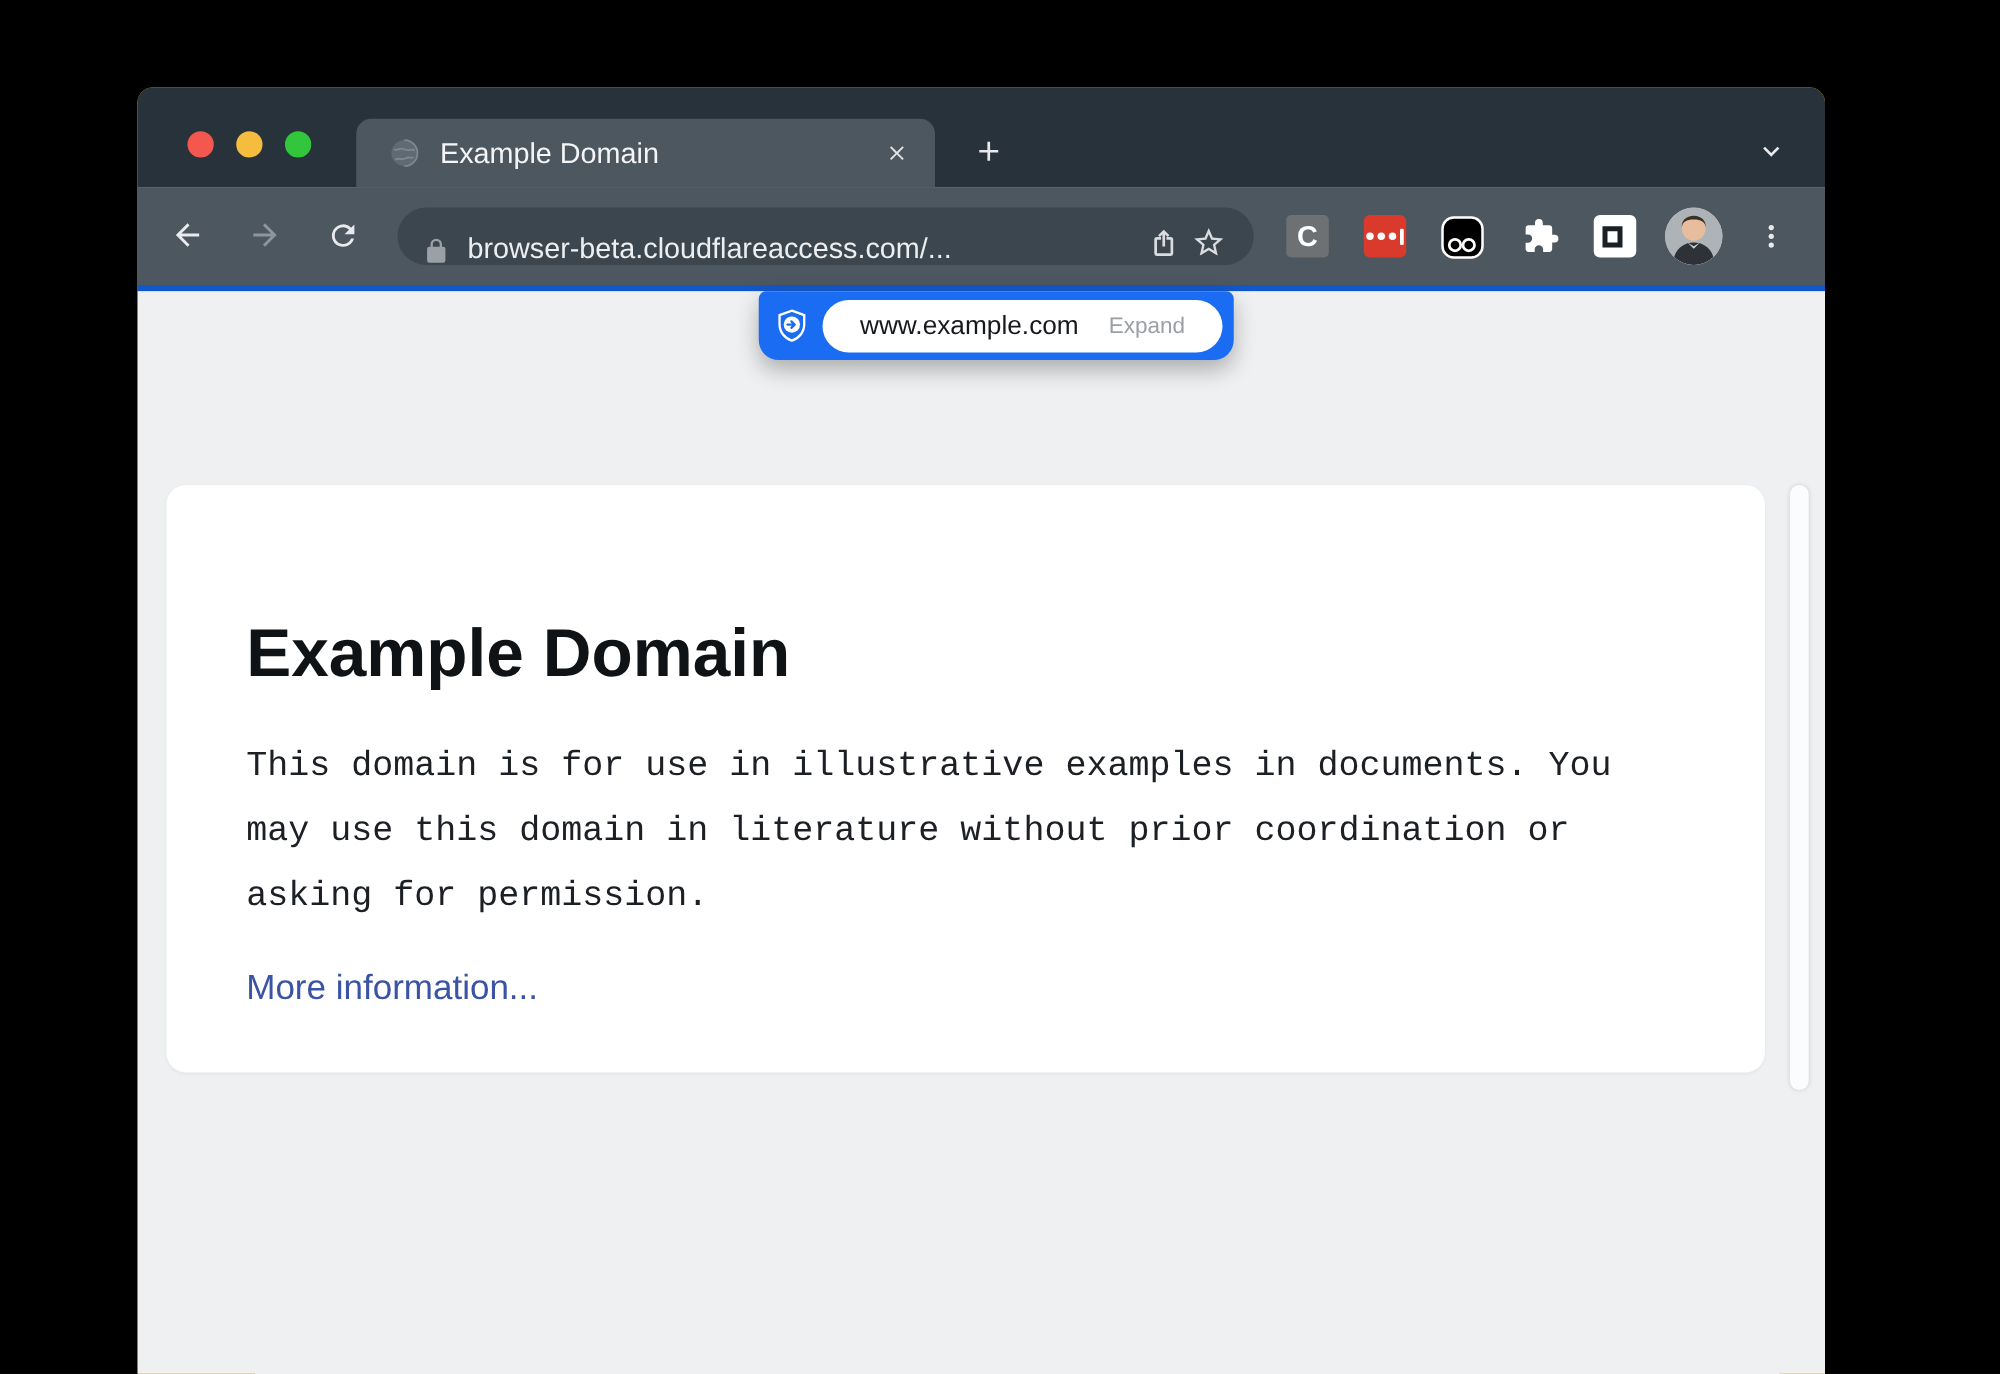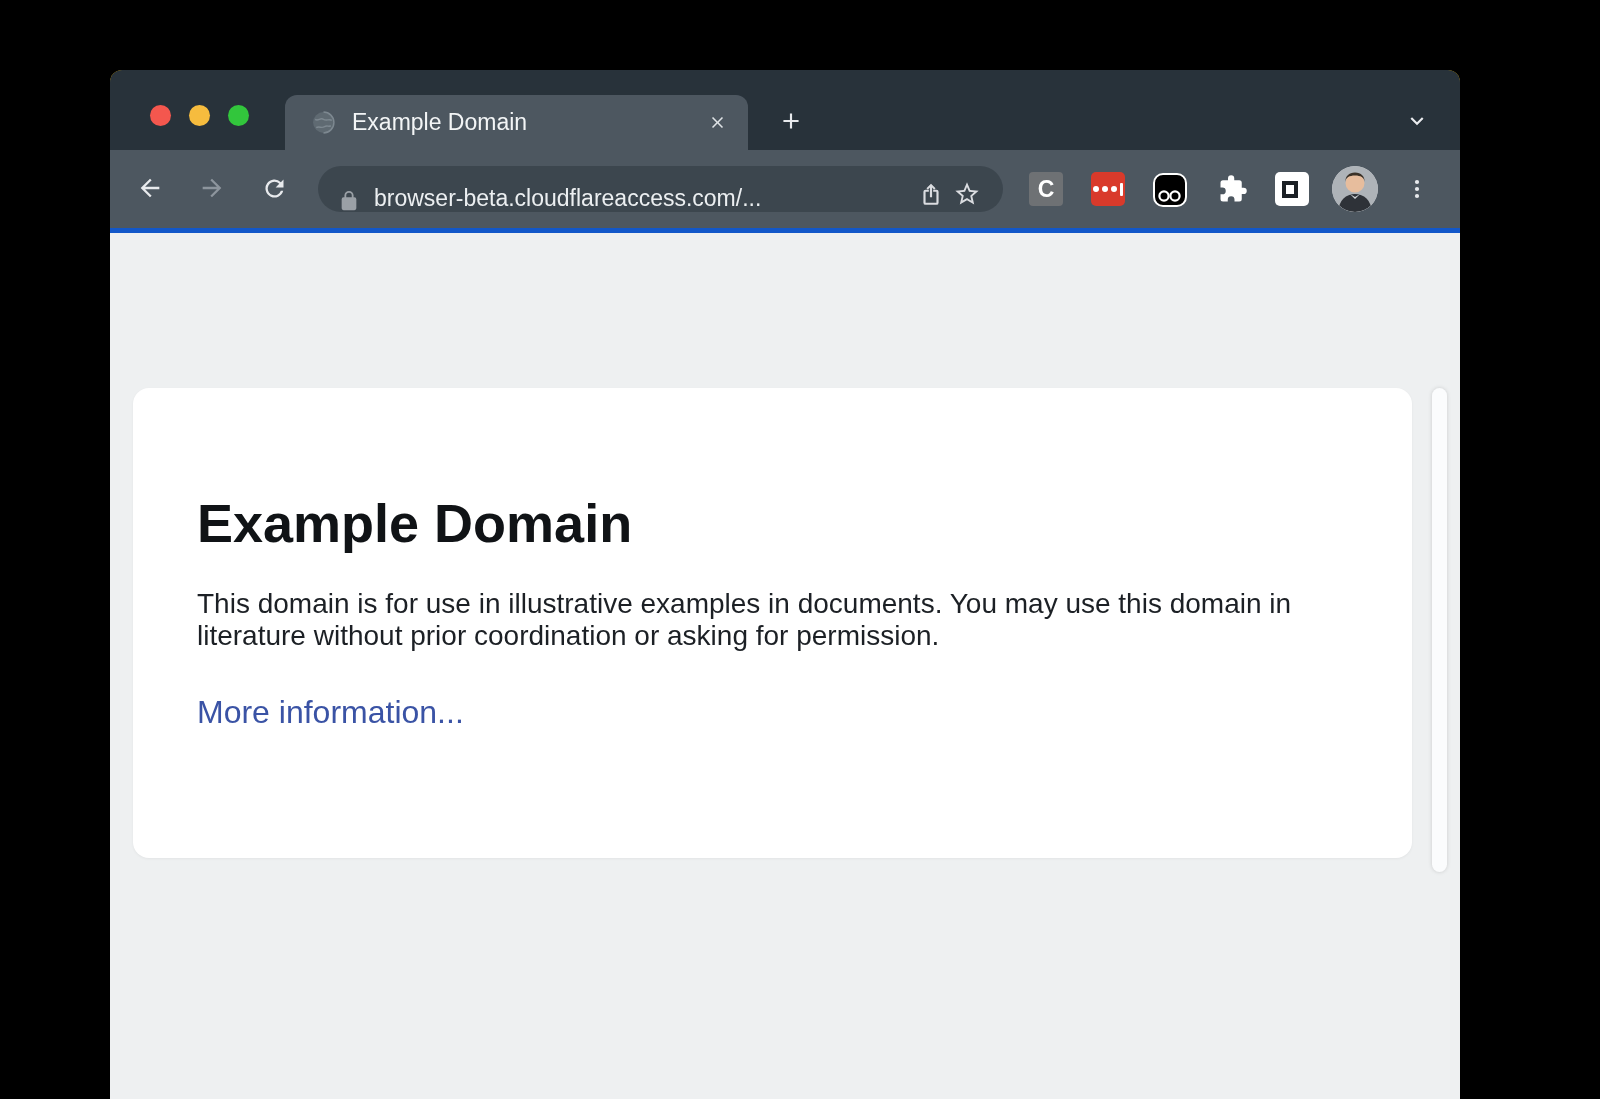--- a/index.html
+++ b/index.html
@@ -75,23 +75,23 @@
   .iso-white { flex:1; height:42px; margin-left:11px; background:#fff; border-radius:21px;
                display:flex; align-items:center; justify-content:center; gap:24px; }
   .iso-domain { font-size:21px; color:#16181c; }
   .iso-expand { font-size:18px; color:#9aa0a6; }
 
   .card { position:absolute; left:23px; top:155px; width:1279px; height:470px;
           background:#fff; border-radius:16px; padding:0 64px;
           box-shadow:0 1px 3px rgba(0,0,0,.05); }
   .card h1 { margin-top:104px; font-size:54px; font-weight:bold; color:#101316;
              letter-spacing:0; }
-  .card p { margin-top:34px; font-size:28px; line-height:32px; color:#1c2025;
-            max-width:1150px; }
-  .card a { display:inline-block; margin-top:42px; font-size:32px; color:#3a53a5;
+  .card p { margin-top:34px; font-size:28px; line-height:52px; color:#1c2025;
+            max-width:1150px;font-family:Liberation Mono, monospace; }
+  .card a { display:inline-block; margin-top:30px; font-size:28px; color:#3a53a5;
             text-decoration:none; cursor:pointer; }
 
   .scroll-thumb { position:absolute; left:1322px; top:155px; width:15px; height:484px;
                   background:#fbfcfd; border-radius:8px;
                   box-shadow:0 0 4px rgba(0,0,0,.15); cursor:grab; }
 </style>
 </head>
 <body>
 
 <div class="canvas">
@@ -219,20 +219,33 @@
           <circle cx="12" cy="12" r="2.1" fill="#e8eaed"></circle>
           <circle cx="12" cy="19" r="2.1" fill="#e8eaed"></circle>
         </svg>
       </button>
     </div>
 
     <div class="blueline"></div>
 
     <div class="content">
 
+      <div class="iso-pill">
+        <span style="display:flex">
+          <svg width="27" height="27" viewBox="0 0 26 26">
+            <path d="M13 1.5l9.5 3.4v7.1c0 5.9-4 11-9.5 12.5C7.5 23 3.5 17.9 3.5 12V4.9z" fill="none" stroke="#fff" stroke-width="1.8"></path>
+            <circle cx="13" cy="12.2" r="6.3" fill="#fff"></circle>
+            <path d="M9.6 12.2h5m-2-2.5l2.6 2.5-2.6 2.5" stroke="#1a6df2" stroke-width="1.7" fill="none" stroke-linecap="round" stroke-linejoin="round"></path>
+          </svg>
+        </span>
+        <span class="iso-white">
+          <span class="iso-domain">www.example.com</span>
+          <span class="iso-expand">Expand</span>
+        </span>
+      </div>
 
       <div class="card">
         <h1>Example Domain</h1>
         <p>This domain is for use in illustrative examples in documents. You may use this domain in literature without prior coordination or asking for permission.</p>
         <a href="#">More information...</a>
       </div>
 
       <div class="scroll-thumb"></div>
     </div>
 

